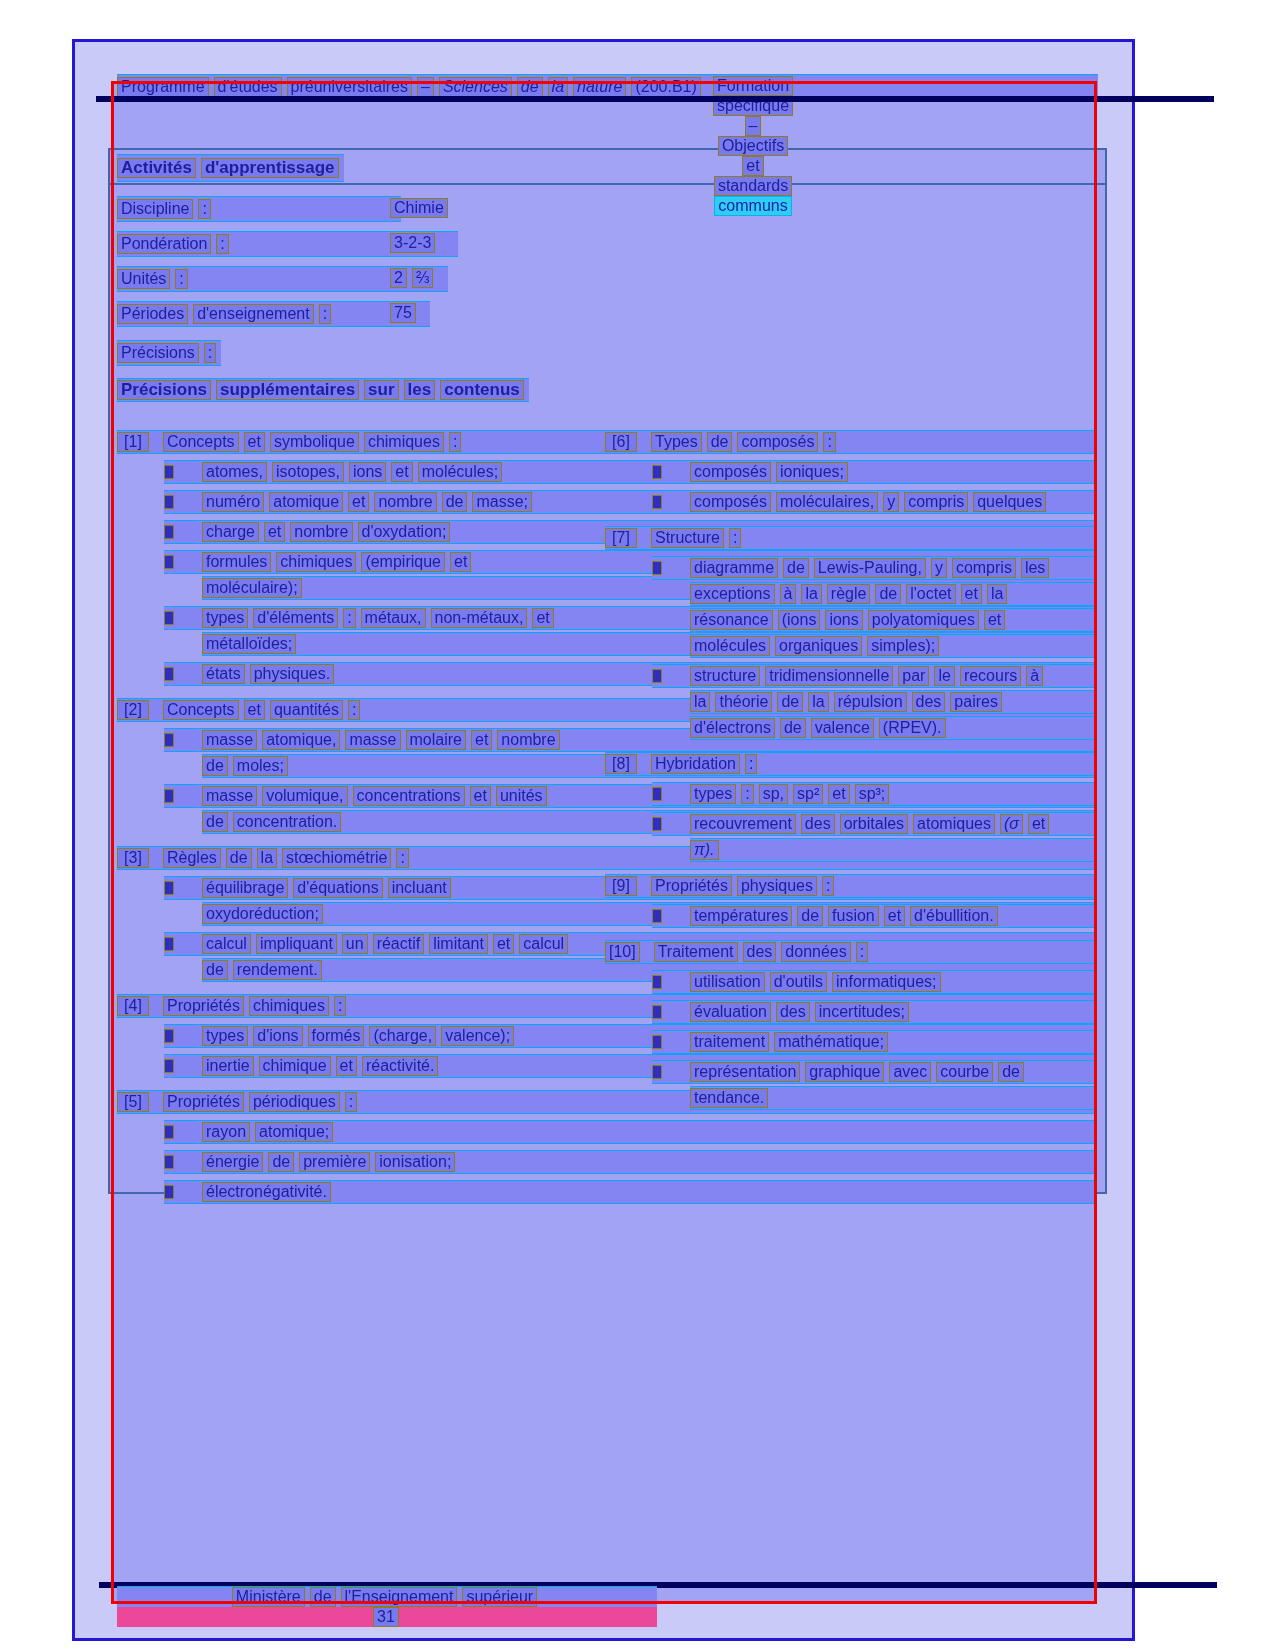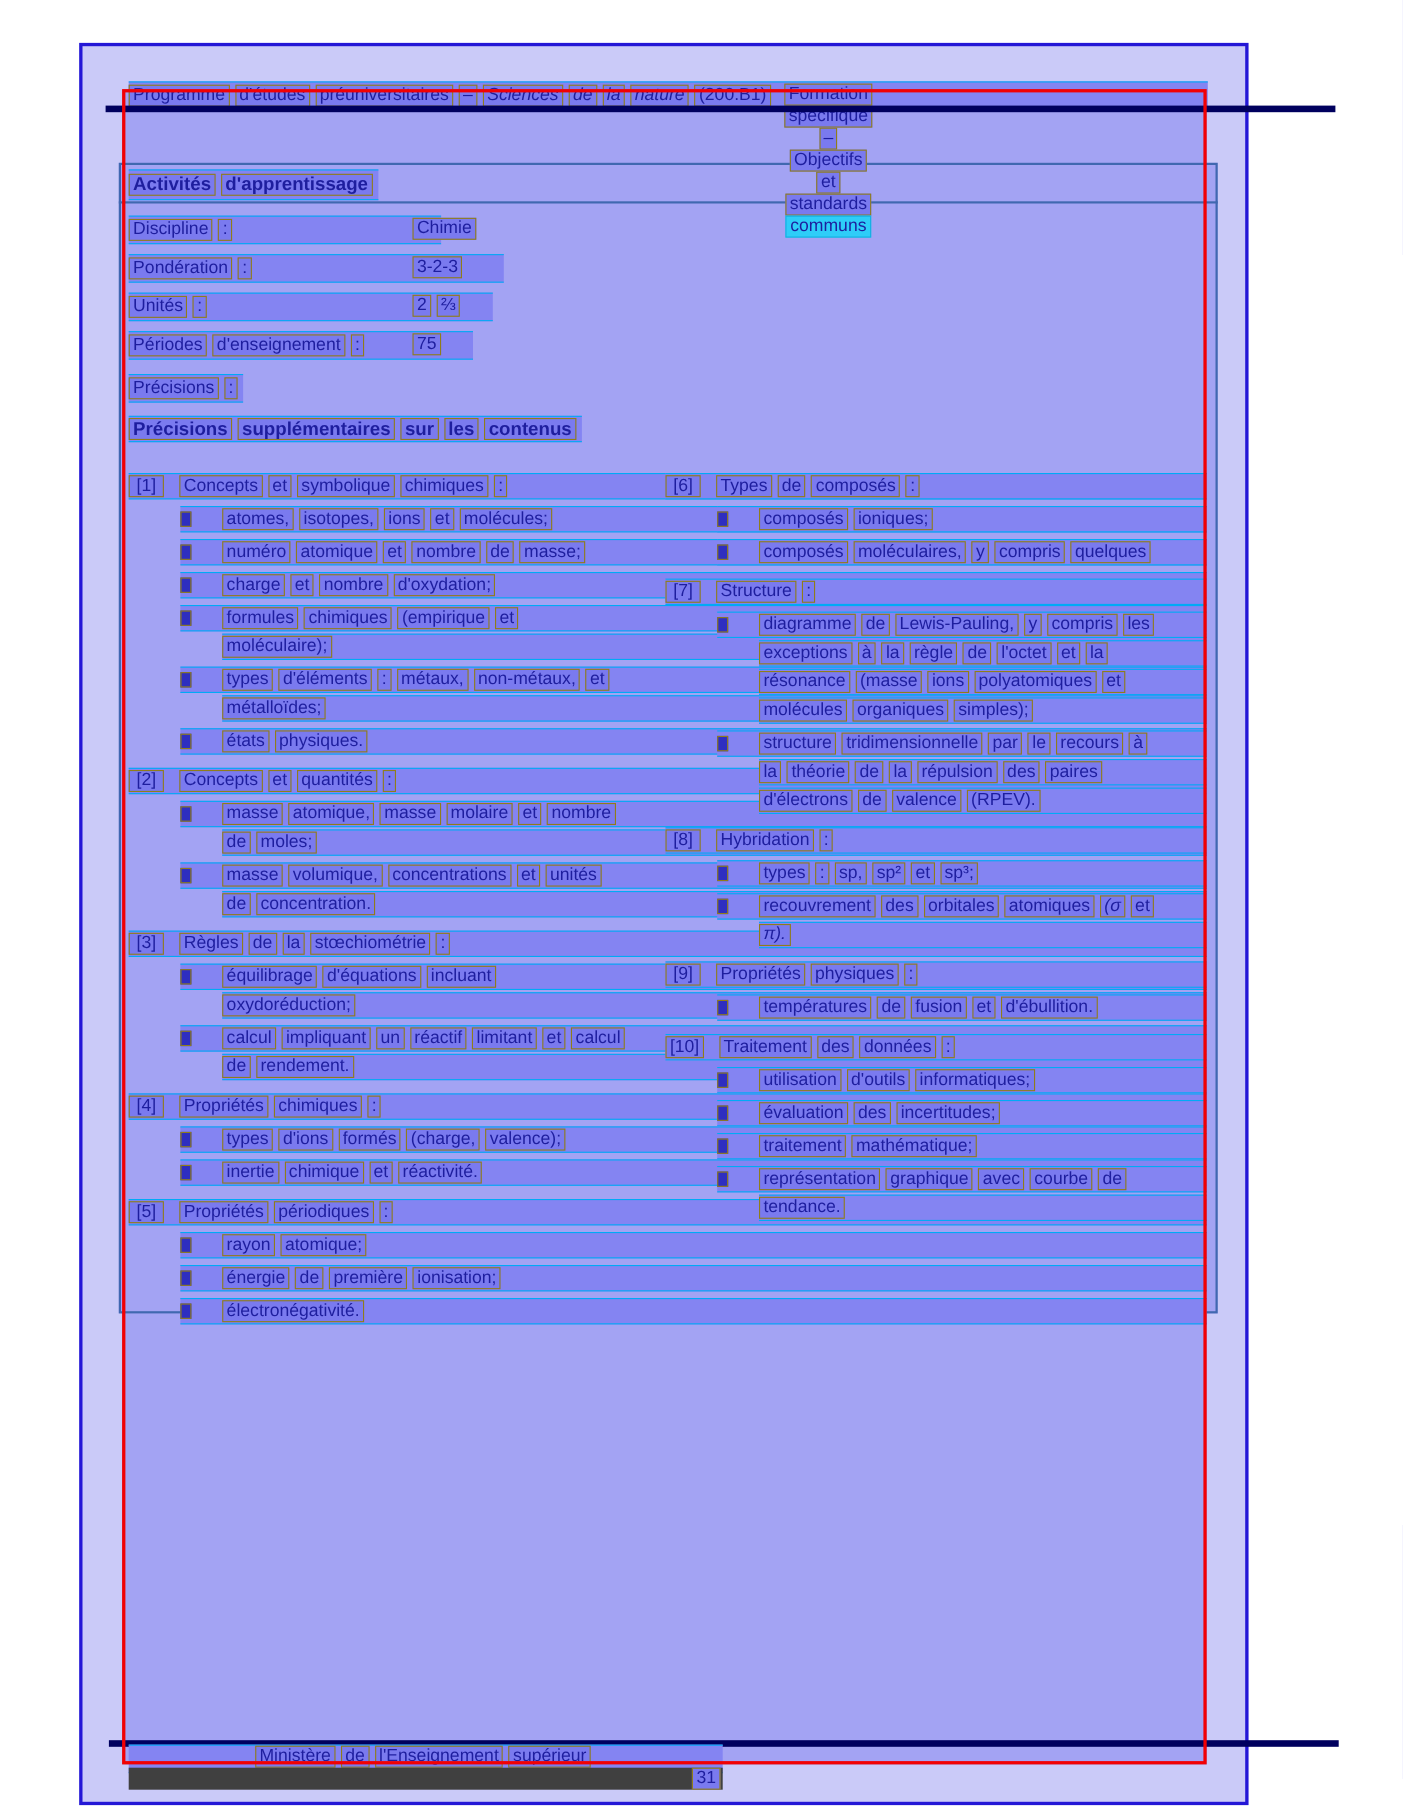--- a/index.html
+++ b/index.html
@@ -35,29 +35,29 @@
                 border:1px solid #8f7d1a;margin-right:28px;}
   .numbox{min-width:24px;text-align:center;margin-right:14px;}
   .bold .wordbox{font-weight:700;font-size:17px;}
   #header-row{position:absolute;left:117px;top:74px;width:981px;height:24px;z-index:12;
               background:#8484f2;border-top:1px solid #00aaf6;border-bottom:1px solid #00aaf6;
               display:flex;align-items:center;}
   #header-right{position:absolute;left:596px;top:1px;display:flex;align-items:center;flex-direction:column;}
   .hl-cyan{background:#2ecdf8;border-color:#15aee0;}
   .abs-row{position:absolute;z-index:10;}
   .field-row{left:117px;height:24px;}
-  .field-value{position:absolute;left:258px;top:1px;display:flex;align-items:center;}
+  .field-value{position:absolute;left:273px;top:1px;display:flex;align-items:center;}
   #col-left{position:absolute;left:117px;top:430px;width:980px;z-index:10;}
   #col-right{position:absolute;left:605px;top:430px;width:492px;z-index:10;}
   .col .row{margin-right:0;}
   #footer-row{position:absolute;left:117px;top:1586px;width:540px;height:24px;z-index:45;
               display:flex;align-items:center;background:#8484f2;
               border-top:1px solid #00aaf6;border-bottom:1px solid #00aaf6;flex-direction:column;}
-  #footer-fill{flex:1 1 auto;align-self:stretch;background:#404040;
-               display:flex;align-items:center;justify-content:flex-end;}
+  #footer-fill{flex:1 1 auto;align-self:stretch;background:#ec4899;
+               display:flex;align-items:center;justify-content:center;}
   #footer-fill .wordbox{margin-right:2px;}
 </style>
 </head>
 <body>
 
 <div id="stage">
   <div id="outer-box"></div>
   <div id="inner-rect"></div>
   <div id="content-box"></div>
   <div id="title-separator"></div>
@@ -374,21 +374,21 @@
         <span class="wordbox">la</span>
         <span class="wordbox">règle</span>
         <span class="wordbox">de</span>
         <span class="wordbox">l'octet</span>
         <span class="wordbox">et</span>
         <span class="wordbox">la</span>
         <span class="fill"></span>
       </div>
       <div class="row wrap-row">
         <span class="wordbox">résonance</span>
-        <span class="wordbox">(masse</span>
+        <span class="wordbox">(ions</span>
         <span class="wordbox">ions</span>
         <span class="wordbox">polyatomiques</span>
         <span class="wordbox">et</span>
         <span class="fill"></span>
       </div>
       <div class="row wrap-row">
         <span class="wordbox">molécules</span>
         <span class="wordbox">organiques</span>
         <span class="wordbox">simples);</span>
         <span class="fill"></span>

